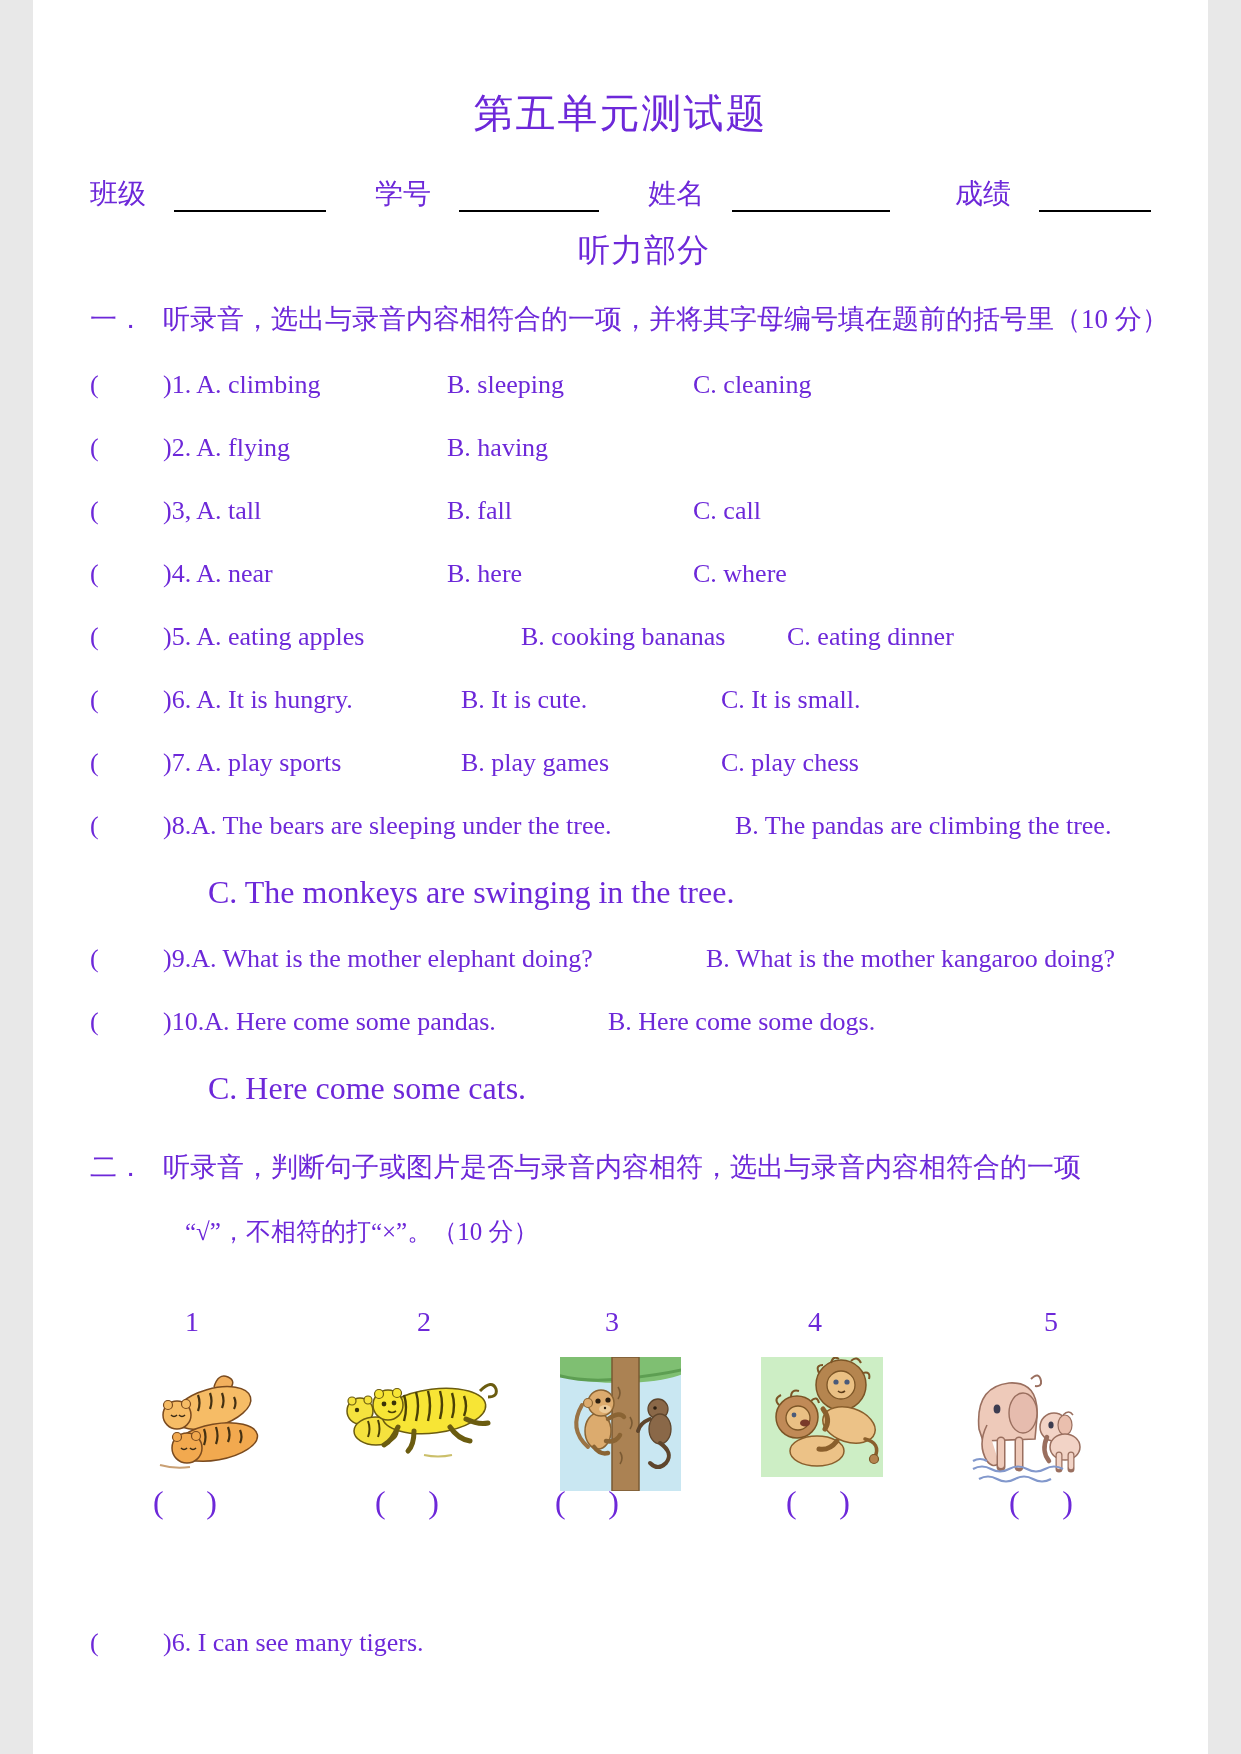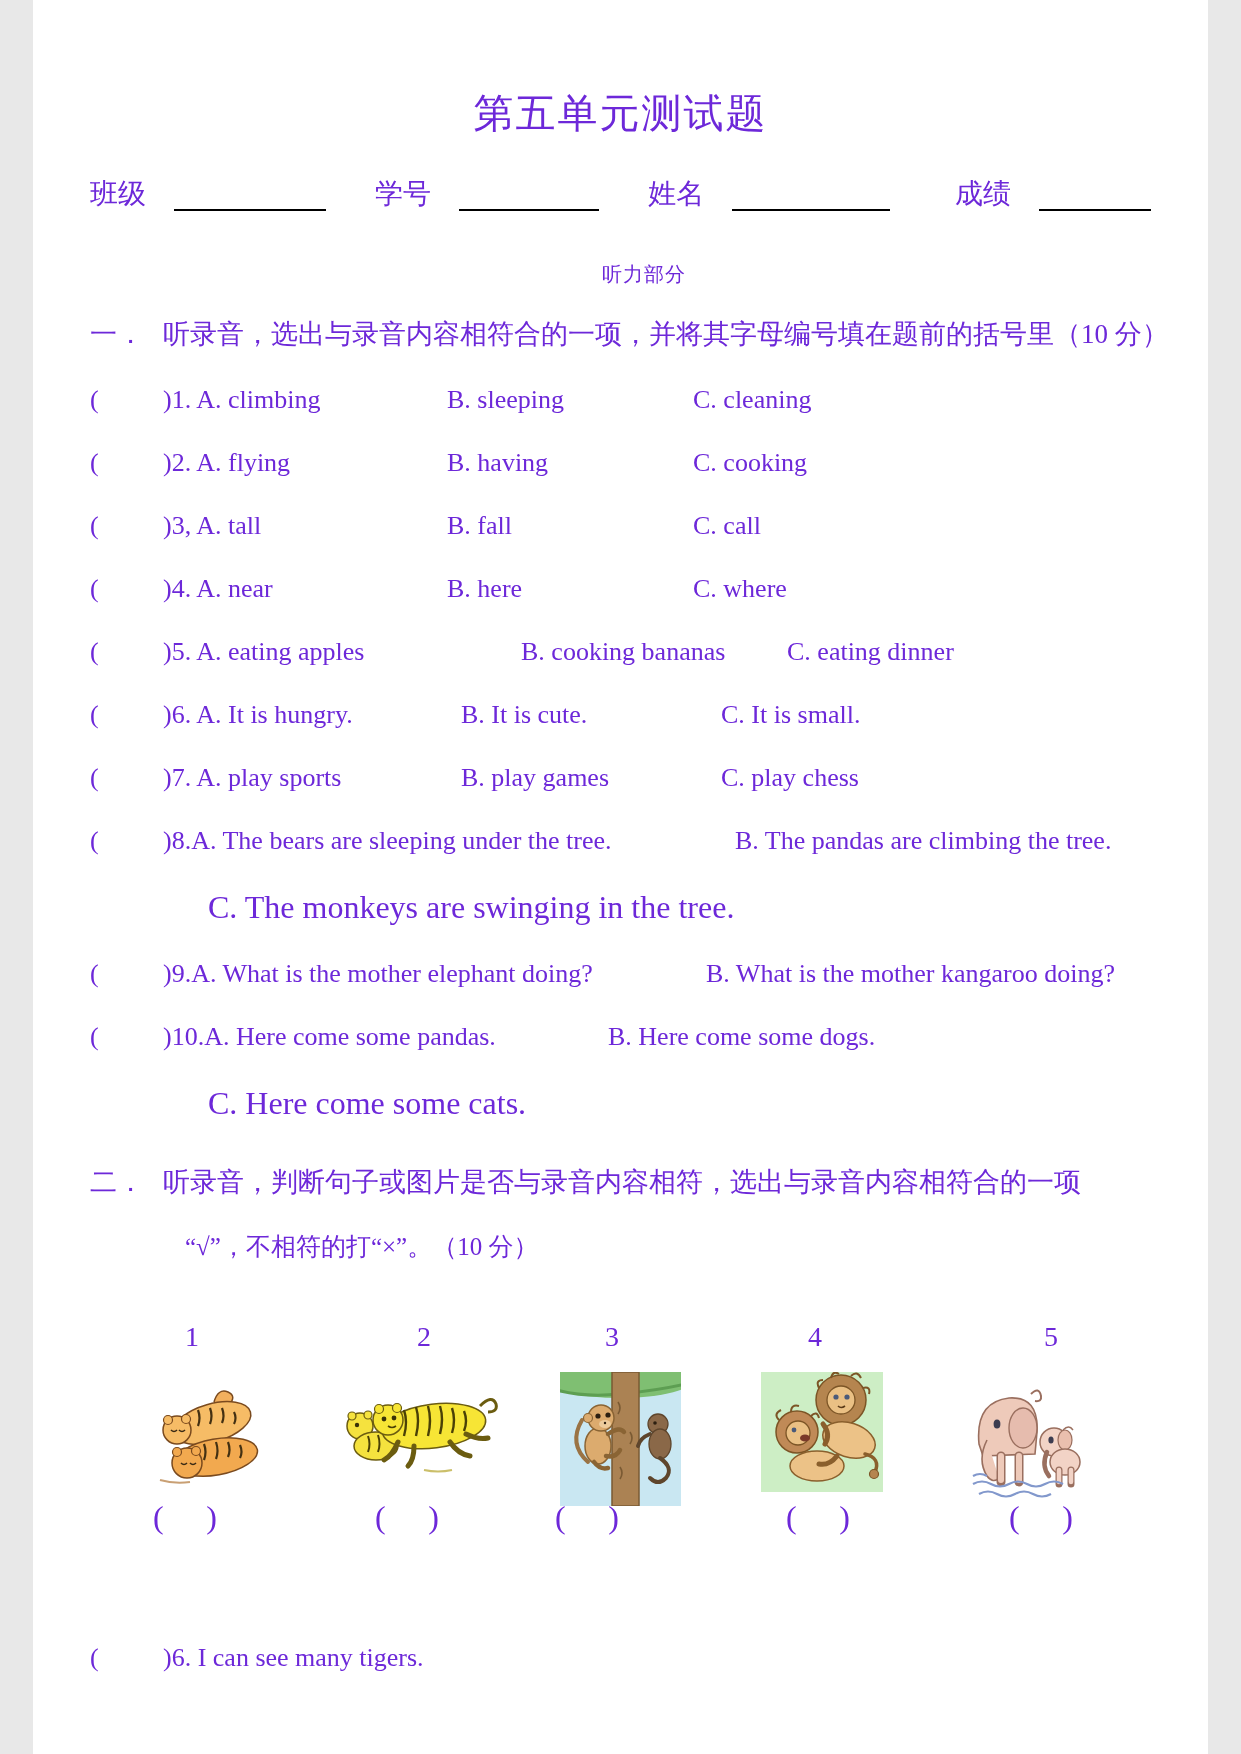--- a/index.html
+++ b/index.html
@@ -16,30 +16,30 @@
     margin:0;padding-top:86px;
     text-align:center;
     font-size:40px;font-weight:400;
     letter-spacing:2px;
   }
   .info-row{
     display:flex;align-items:flex-end;
     padding:0 57px;margin-top:34px;
     font-size:28px;white-space:nowrap;
   }
-  .field{display:flex;align-items:flex-start;gap:28px;}
+  .field{display:flex;align-items:center;gap:28px;}
   .blank{display:inline-block;height:34px;border-bottom:2px solid #000;}
   .blank.b1{width:152px;}
   .blank.b2{width:140px;}
   .blank.b3{width:158px;}
   .blank.b4{width:112px;}
   .gap1{width:53px;} .gap2{width:53px;} .gap3{width:70px;}
   .subtitle{
-    margin-top:48px;text-align:center;
-    font-size:20px;letter-spacing:1px;padding-left:47px;
+    margin-top:16px;text-align:center;
+    font-size:32px;letter-spacing:1px;padding-left:47px;
   }
   .part-heading{
     display:flex;padding:0 57px;margin-top:28px;
     font-size:27px;white-space:nowrap;
   }
   .part-num{width:73px;flex:0 0 auto;}
   .part-line2{
     padding:0 57px 0 152px;margin-top:30px;
     font-size:25px;white-space:nowrap;
   }
@@ -116,21 +116,20 @@
     <span class="qp">(</span>
     <span class="qa">)1. A. climbing</span>
     <span class="qb">B. sleeping</span>
     <span class="qc">C. cleaning</span>
   </div>
 
   <div class="q">
     <span class="qp">(</span>
     <span class="qa">)2. A. flying</span>
     <span class="qb">B. having</span>
-    <span class="qc">C. cooking</span>
   </div>
 
   <div class="q">
     <span class="qp">(</span>
     <span class="qa">)3, A. tall</span>
     <span class="qb">B. fall</span>
     <span class="qc">C. call</span>
   </div>
 
   <div class="q">

